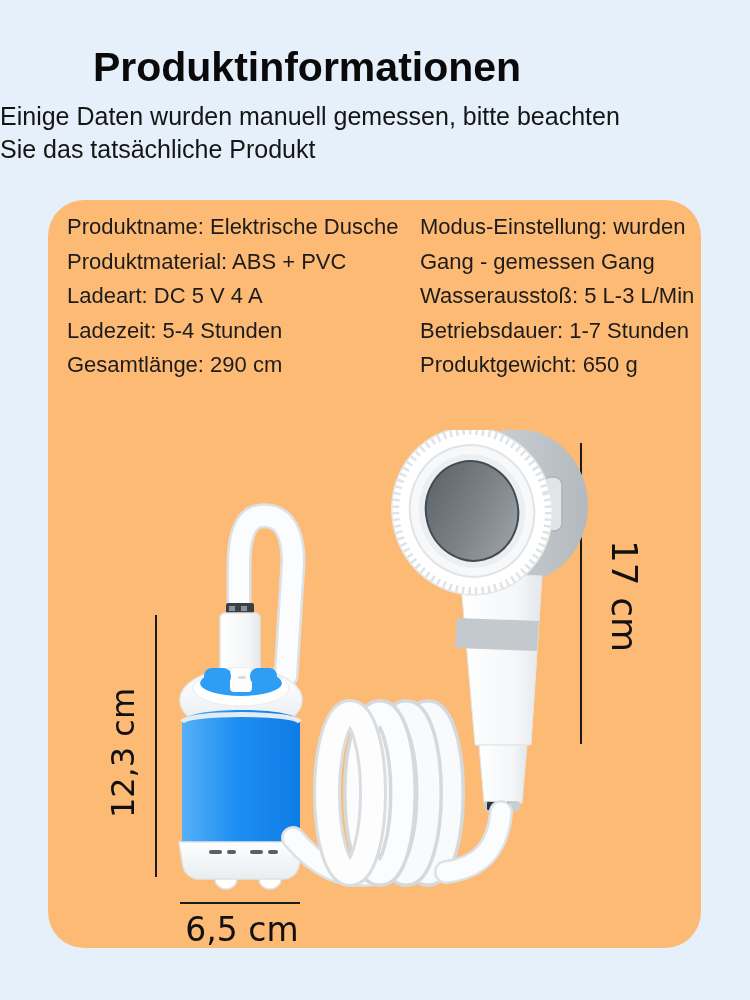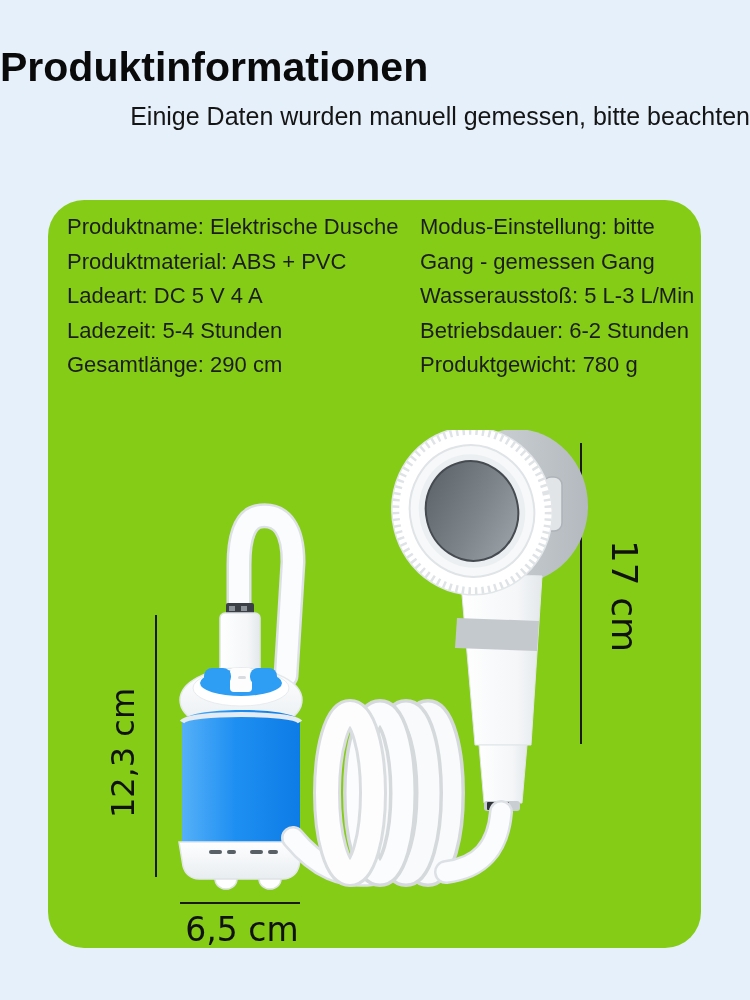--- a/index.html
+++ b/index.html
@@ -4,30 +4,30 @@
 <style>
   html,body{margin:0;padding:0;background:#e6f0fb;}
   .canvas{
     position:relative;width:750px;height:1000px;overflow:hidden;
     background:#e6f0fb;
     font-family:"Liberation Sans",sans-serif;
     -webkit-font-smoothing:antialiased;
   }
   .page-title{
     position:absolute;top:44px;left:0;width:614px;
-    text-align:left;font-size:41px;font-weight:700;color:#0a0a0a;
+    text-align:center;font-size:41px;font-weight:700;color:#0a0a0a;
     letter-spacing:0px;margin:0;
   }
   .subtitle{
     position:absolute;top:100px;left:0;width:750px;
-    text-align:right;font-size:25px;line-height:33px;color:#151515;
+    text-align:left;font-size:25px;line-height:33px;color:#151515;
   }
   .panel{
     position:absolute;left:48px;top:200px;width:653px;height:748px;
-    background:#84cc16;border-radius:36px;
+    background:#fdba74;border-radius:36px;
   }
   .spec-col{
     position:absolute;top:10px;
     font-size:22px;line-height:34.6px;color:#1c1c1c;white-space:nowrap;
   }
   .spec-col.left{left:19px;}
   .spec-col.right{left:372px;}
   .spec-line{margin:0;padding:0;}
   .figure-svg{position:absolute;left:0px;top:230px;width:653px;height:518px;}
   .dim-text{
@@ -37,40 +37,41 @@
 </head>
 <body>
 
 <div class="canvas">
 
   <h1 class="page-title">Produktinformationen</h1>
 
   <div class="subtitle">
 
   <div class="subtitle-line">Einige Daten wurden manuell gemessen, bitte beachten</div>
+      <div class="subtitle-line">Sie das tatsächliche Produkt</div>
     </div>
 
   <div class="panel">
 
     <div class="spec-col left">
 
     <p class="spec-line">Produktname: Elektrische Dusche</p>
         <p class="spec-line">Produktmaterial: ABS + PVC</p>
         <p class="spec-line">Ladeart: DC 5 V 4 A</p>
         <p class="spec-line">Ladezeit: 5-4 Stunden</p>
         <p class="spec-line">Gesamtlänge: 290 cm</p>
       </div>
 
     <div class="spec-col right">
 
-    <p class="spec-line">Modus-Einstellung: bitte</p>
+    <p class="spec-line">Modus-Einstellung: wurden</p>
         <p class="spec-line">Gang - gemessen Gang</p>
         <p class="spec-line">Wasserausstoß: 5 L-3 L/Min</p>
-        <p class="spec-line">Betriebsdauer: 6-2 Stunden</p>
-        <p class="spec-line">Produktgewicht: 780 g</p>
+        <p class="spec-line">Betriebsdauer: 1-7 Stunden</p>
+        <p class="spec-line">Produktgewicht: 650 g</p>
       </div>
 
     <svg class="figure-svg" viewBox="50 430 653 518" xmlns="http://www.w3.org/2000/svg">
       <defs>
         <linearGradient id="blueGrad" x1="0" y1="0" x2="1" y2="0">
           <stop offset="0" stop-color="#55b0f8"></stop>
           <stop offset="0.45" stop-color="#1e8ff2"></stop>
           <stop offset="1" stop-color="#0d7ce6"></stop>
         </linearGradient>
         <linearGradient id="handleGrad" x1="0" y1="0" x2="1" y2="0">

